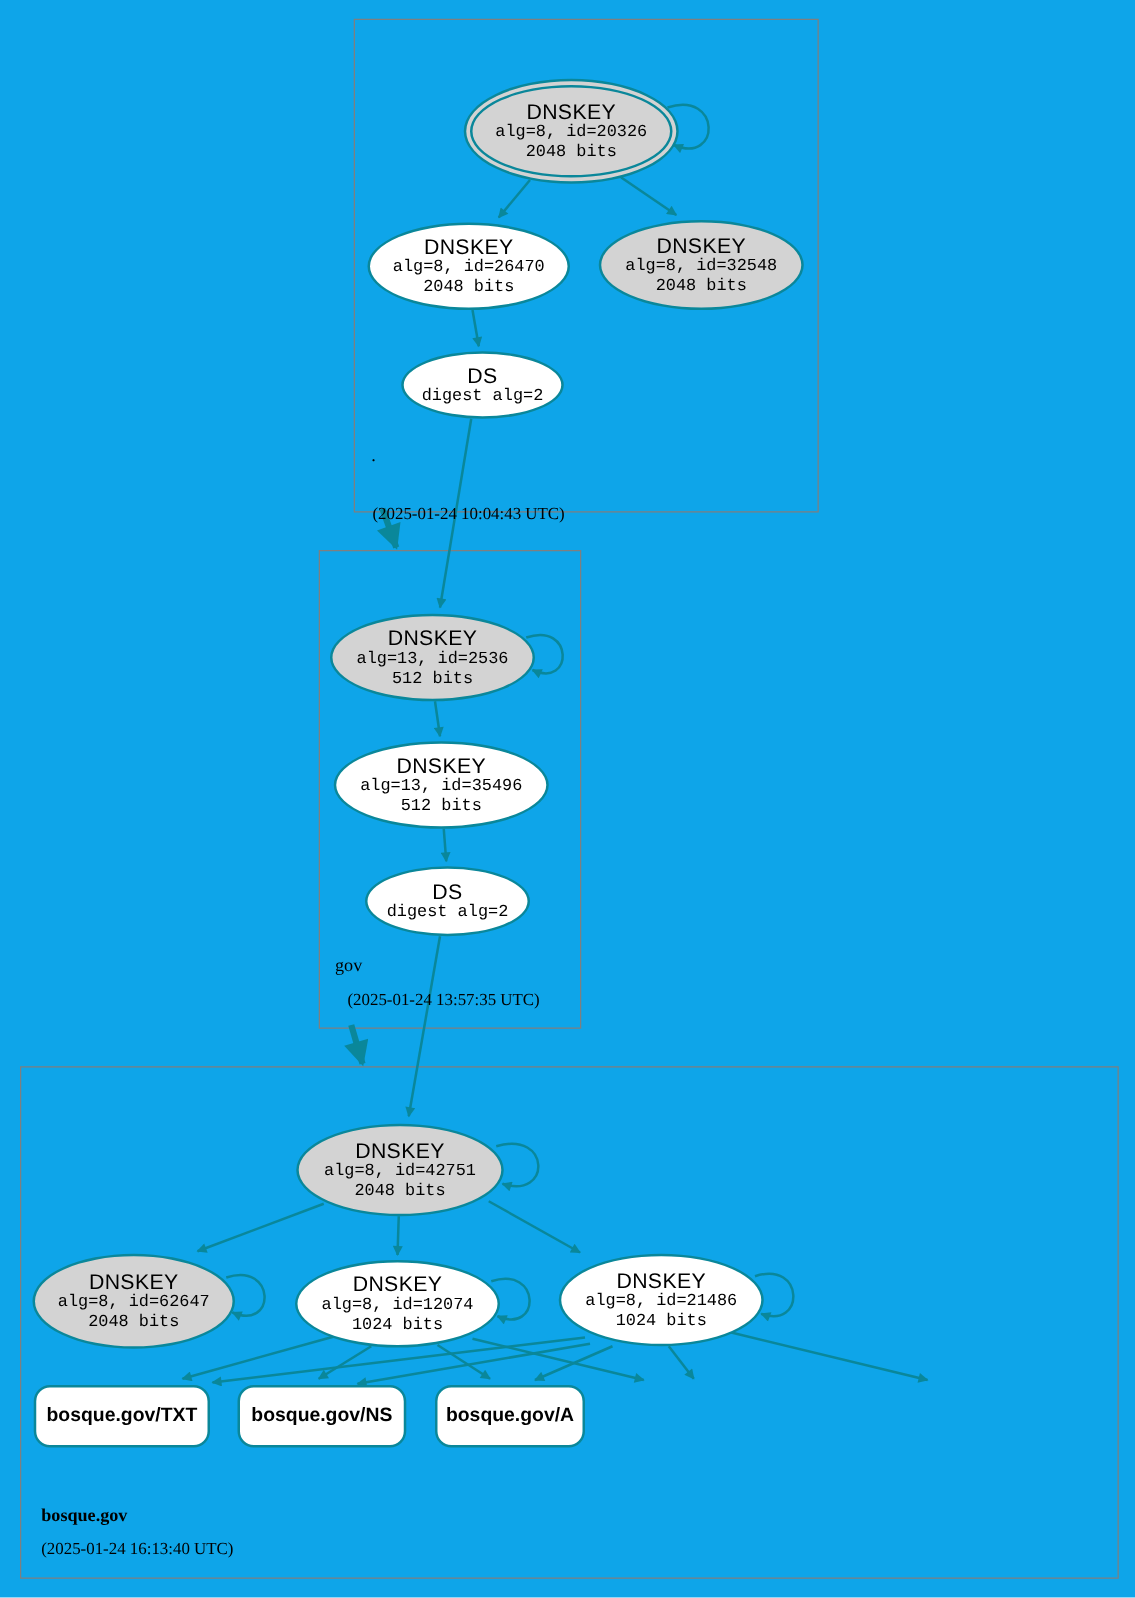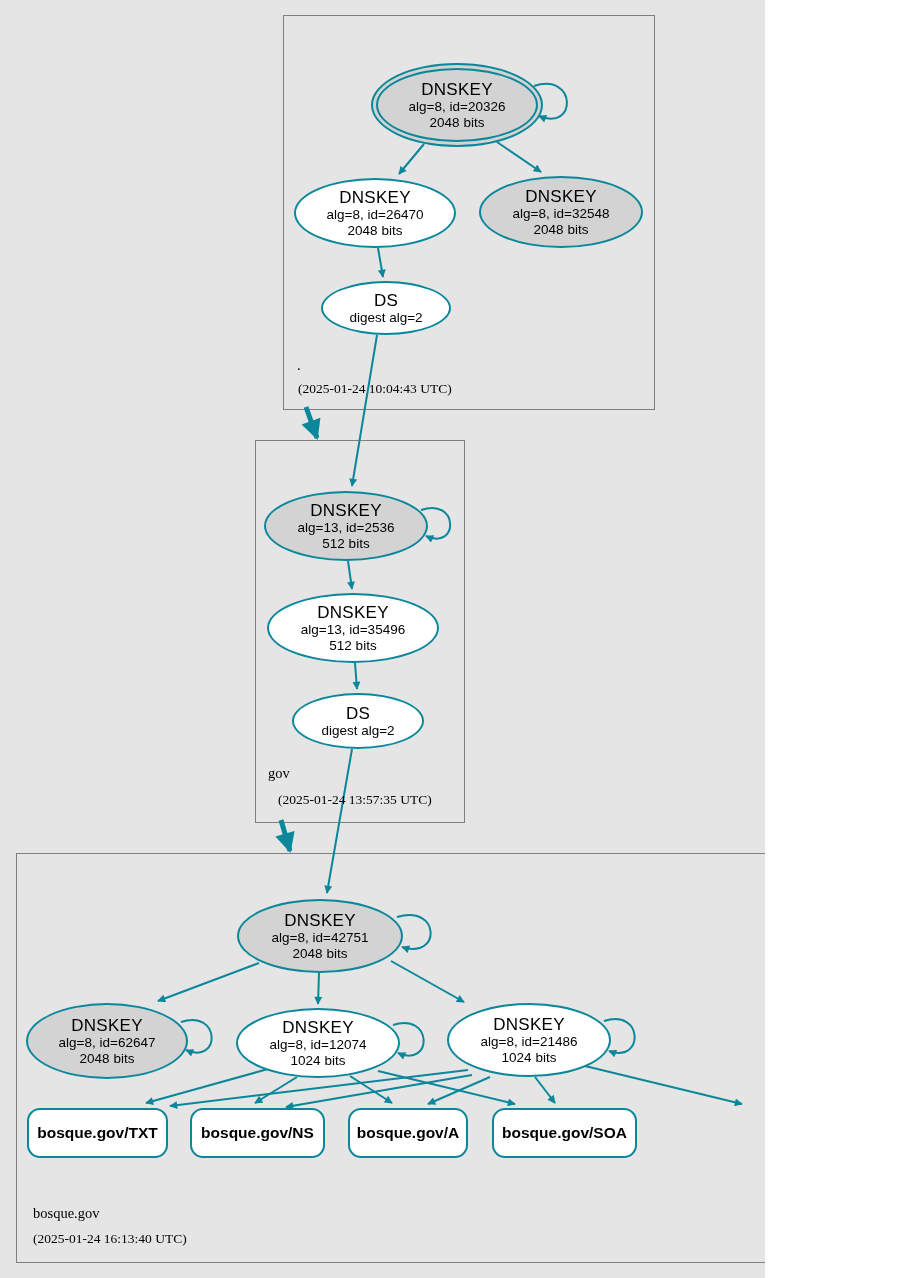--- a/index.html
+++ b/index.html
@@ -1,34 +1,34 @@
 <!DOCTYPE html>
 <html style="--edge: #0a879a; --sep_fill: #d3d3d3; --node_fill: #ffffff; --zone_border: #7f7f7f; --text: #000000;"><head>
 <meta charset="utf-8">
 <style>
   :root{
     --edge:#0a879a; --sep_fill:#d3d3d3; --node_fill:#ffffff;
     --zone_border:#7f7f7f; --text:#000000;
   }
   html,body{margin:0;padding:0;background:#ffffff;}
-  #canvas{position:relative;width:765px;height:1278px;background:#e5e5e5;overflow:hidden;
+  #canvas{position:relative;width:908px;height:1278px;background:#0ea5e9;overflow:hidden;
           font-family:"Liberation Sans",sans-serif;color:var(--text);}
   .zone-box{position:absolute;border:1px solid var(--zone_border);background:transparent;}
   #edges{position:absolute;left:0;top:0;width:908px;height:1278px;pointer-events:none;}
   #edges .e{stroke:var(--edge);stroke-width:2;fill:none;}
   #edges .thick{stroke-width:5;}
   #arr path{fill:var(--edge);}
   .node{position:absolute;box-sizing:border-box;display:flex;flex-direction:column;
         align-items:center;justify-content:center;text-align:center;line-height:1.12;}
   .ellipse{border:2px solid var(--edge);border-radius:50%;background:var(--node_fill);}
   .sep{background:var(--sep_fill);}
   .double::before{content:"";position:absolute;inset:3px;border:2px solid var(--edge);
         border-radius:50%;pointer-events:none;}
   .nt{font-size:17px;letter-spacing:.3px;}
-  .nd{font-family:Liberation Sans, sans-serif;font-size:13.5px;}
+  .nd{font-family:Liberation Mono, monospace;font-size:13.5px;}
   .rrset{position:absolute;box-sizing:border-box;border:2px solid var(--edge);
         border-radius:13px;background:#fff;display:flex;align-items:center;
         justify-content:center;font-size:15.5px;height:50px;top:1108px;font-weight:bold;}
   .zname{position:absolute;font-family:"Liberation Serif",serif;font-size:14.5px;}
   .zts{position:absolute;font-family:"Liberation Serif",serif;font-size:13.5px;}
 </style>
 </head>
 <body>
 
 <div id="canvas">
@@ -90,21 +90,21 @@
   <div class="node ellipse sep" style="left:479px;top:176px;width:164px;height:72px;">
     <div class="nt">DNSKEY</div>
     <div class="nd">alg=8, id=32548</div>
     <div class="nd">2048 bits</div>
   </div>
   <div class="node ellipse" style="left:321px;top:281px;width:130px;height:54px;">
     <div class="nt">DS</div>
     <div class="nd">digest alg=2</div>
   </div>
   <div class="zname" style="left:297px;top:357px;">.</div>
-  <div class="zts" style="left:298px;top:381px;">(2025-01-24 10:04:43 UTC)</div>
+  <div class="zts" style="left:298px;top:403px;">(2025-01-24 10:04:43 UTC)</div>
 
   <div class="node ellipse sep" style="left:264px;top:491px;width:164px;height:70px;">
     <div class="nt">DNSKEY</div>
     <div class="nd">alg=13, id=2536</div>
     <div class="nd">512 bits</div>
   </div>
   <div class="node ellipse" style="left:267px;top:593px;width:172px;height:70px;">
     <div class="nt">DNSKEY</div>
     <div class="nd">alg=13, id=35496</div>
     <div class="nd">512 bits</div>
@@ -139,20 +139,17 @@
 
   <div class="rrset" style="left:27px;width:141px;">
     <span>bosque.gov/TXT</span>
   </div>
   <div class="rrset" style="left:348px;width:120px;">
     <span>bosque.gov/A</span>
   </div>
   <div class="rrset" style="left:190px;width:135px;">
     <span>bosque.gov/NS</span>
   </div>
-  <div class="rrset" style="left:492px;width:145px;">
-    <span>bosque.gov/SOA</span>
-  </div>
 
-  <div class="zname" style="left:33px;top:1205px;">bosque.gov</div>
+  <div class="zname" style="left:33px;top:1205px;font-weight:bold;">bosque.gov</div>
   <div class="zts" style="left:33px;top:1231px;text-align:right;">(2025-01-24 16:13:40 UTC)</div>
 
 </div>
 
 </body></html>

